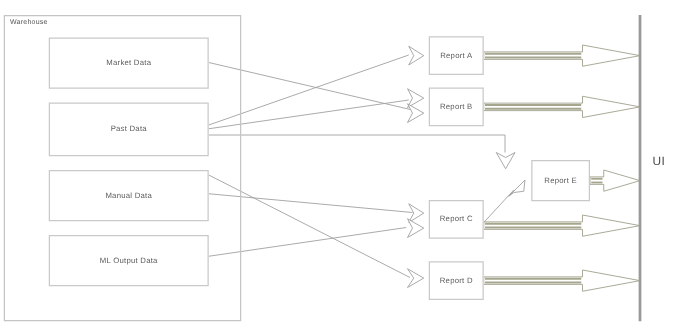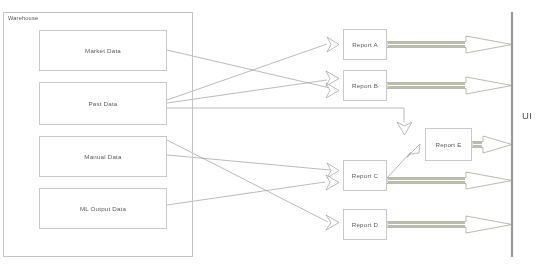--- a/index.html
+++ b/index.html
@@ -176,15 +176,15 @@
   </div>
 
   <div class="node report-node" style="left:343px; top:209px; width:44px; height:31px;">
     <span>Report D</span>
   </div>
 
   <div class="node report-node" style="left:425px; top:128px; width:47px; height:33px;">
     <span>Report E</span>
   </div>
 
-  <div class="ui-label" style="left:522px; top:110px;">UI</div>
+  <div class="ui-label" style="left:522px; top:124px;">UI</div>
 
 </div>
 
 </body></html>

